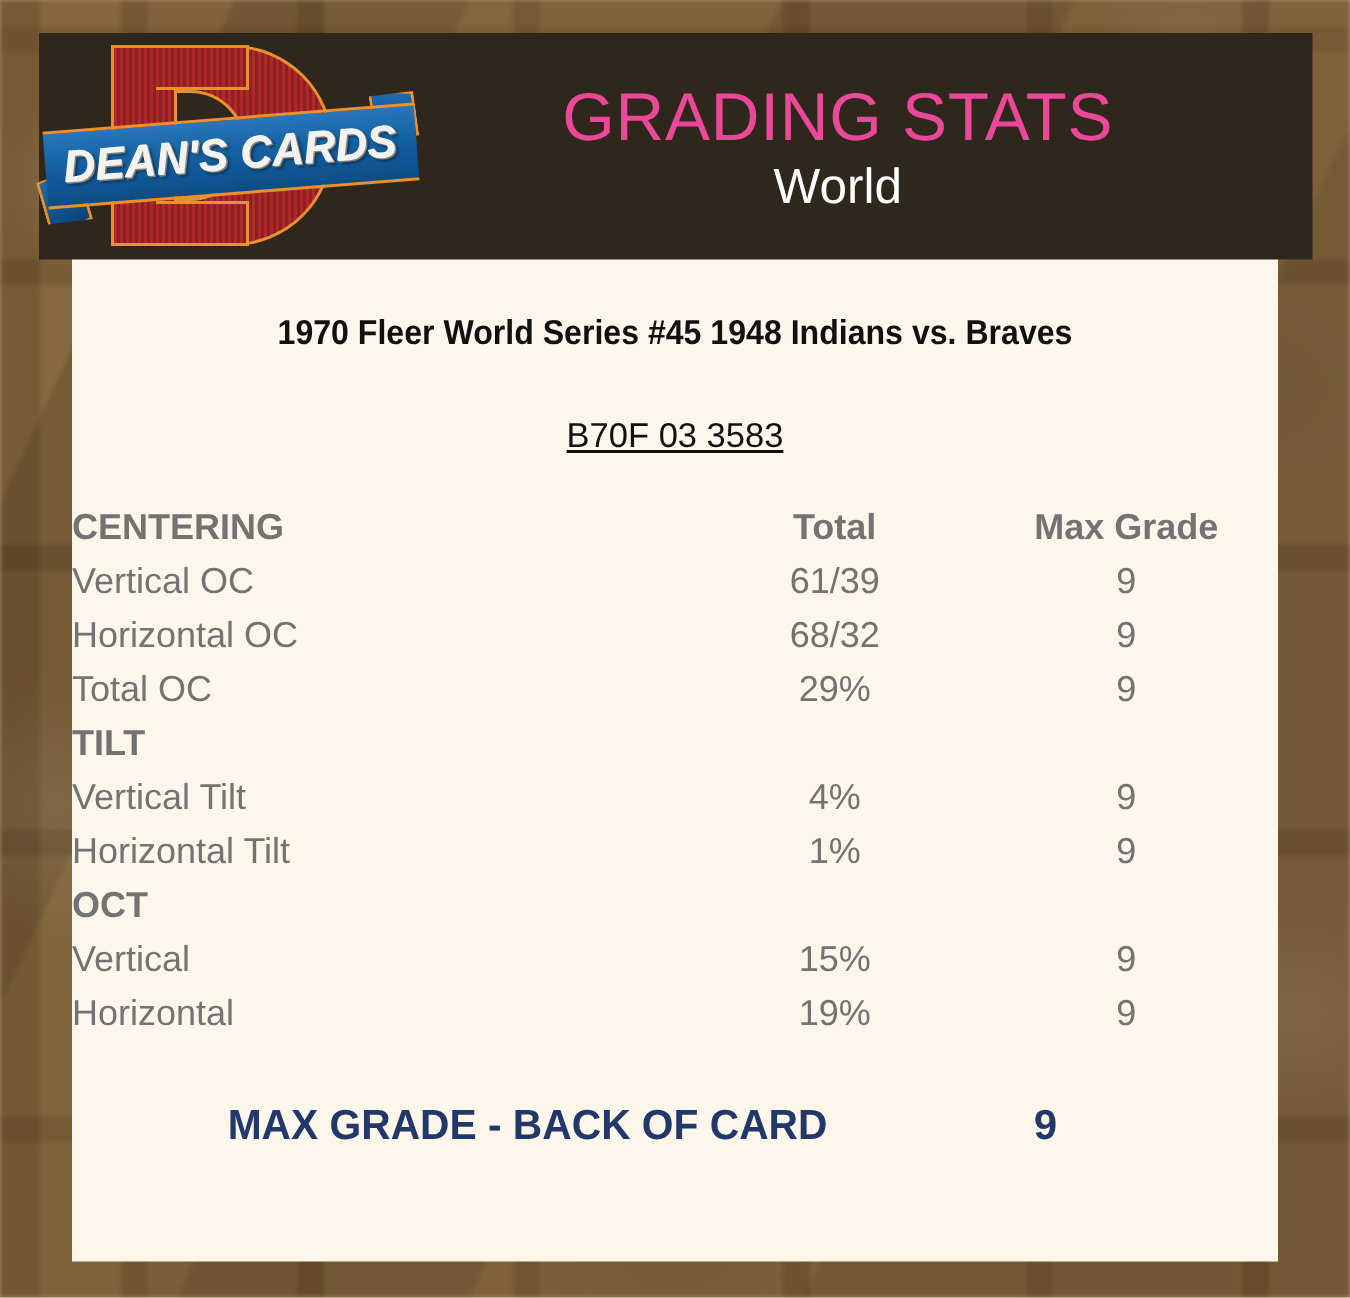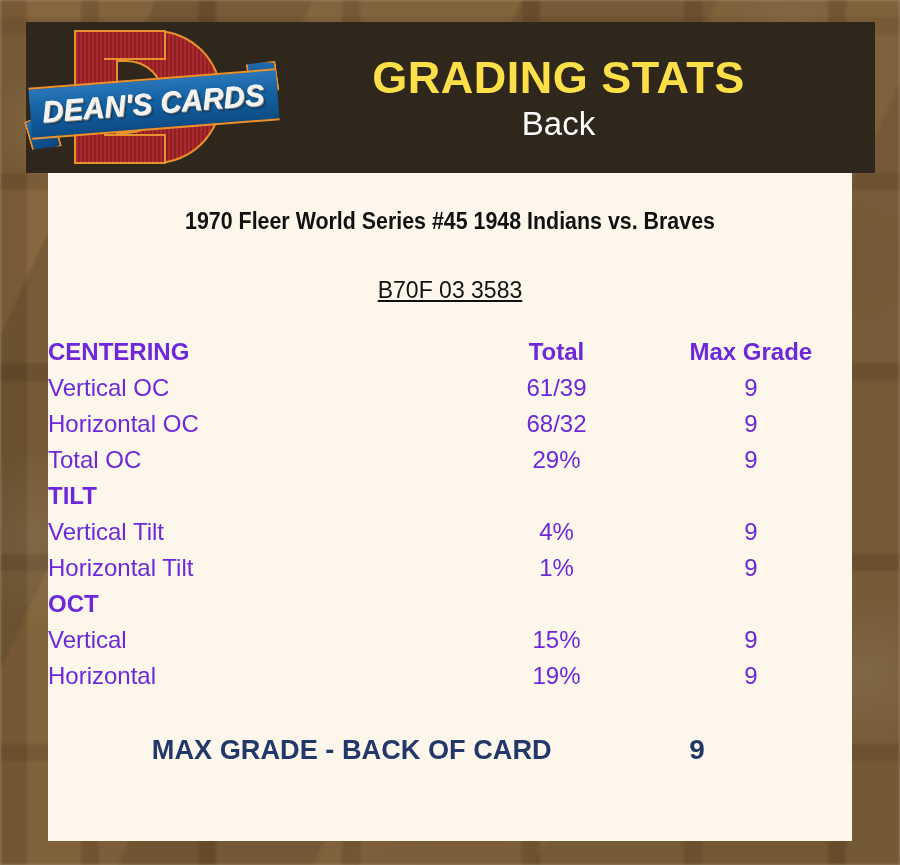--- a/index.html
+++ b/index.html
@@ -145,24 +145,24 @@
     transform: scaleX(0.97);
   }
 
   
   #header-titles {
     flex: 1;
     text-align: center;
     padding-right: 40px;
   }
   #page-title {
-    color: #fde047;
+    color: #ec4899;
     font-size: 45px;
     line-height: 52px;
-    font-weight: bold;
+    font-weight: normal;
     letter-spacing: 0.5px;
   }
   #page-subtitle {
     color: #ffffff;
     font-size: 33px;
     line-height: 40px;
     font-weight: normal;
   }
 
   
@@ -195,21 +195,21 @@
   }
 
   
   #stats-table {
     margin-top: 30px;
     width: 100%;
     border-collapse: collapse;
   }
   #stats-table th, #stats-table td {
     padding: 0;
-    color: #6d28d9;
+    color: #737373;
     font-size: 24px;
     line-height: 36px;
     vertical-align: middle;
   }
   .col-label  { width: 390px; text-align: left; }
   .col-value  { width: 175px; text-align: center; }
   .col-grade  { width: 190px; text-align: center; }
 
   th.col-value, th.col-grade, th.col-label {
     font-weight: bold;
@@ -267,21 +267,21 @@
     </div>
     <div class="ribbon-tail-l"></div>
     <div class="ribbon-tail-r"></div>
     <div class="ribbon">
       <span class="ribbon-text">DEAN'S CARDS</span>
     </div>
   </div>
 
   <div id="header-titles">
     <div id="page-title">GRADING STATS</div>
-    <div id="page-subtitle">Back</div>
+    <div id="page-subtitle">World</div>
   </div>
 
 </div>
 
 <div id="card-panel">
 
   <div id="card-title">1970 Fleer World Series #45  1948 Indians vs. Braves</div>
 
   <div id="card-serial">B70F 03 3583</div>
 

